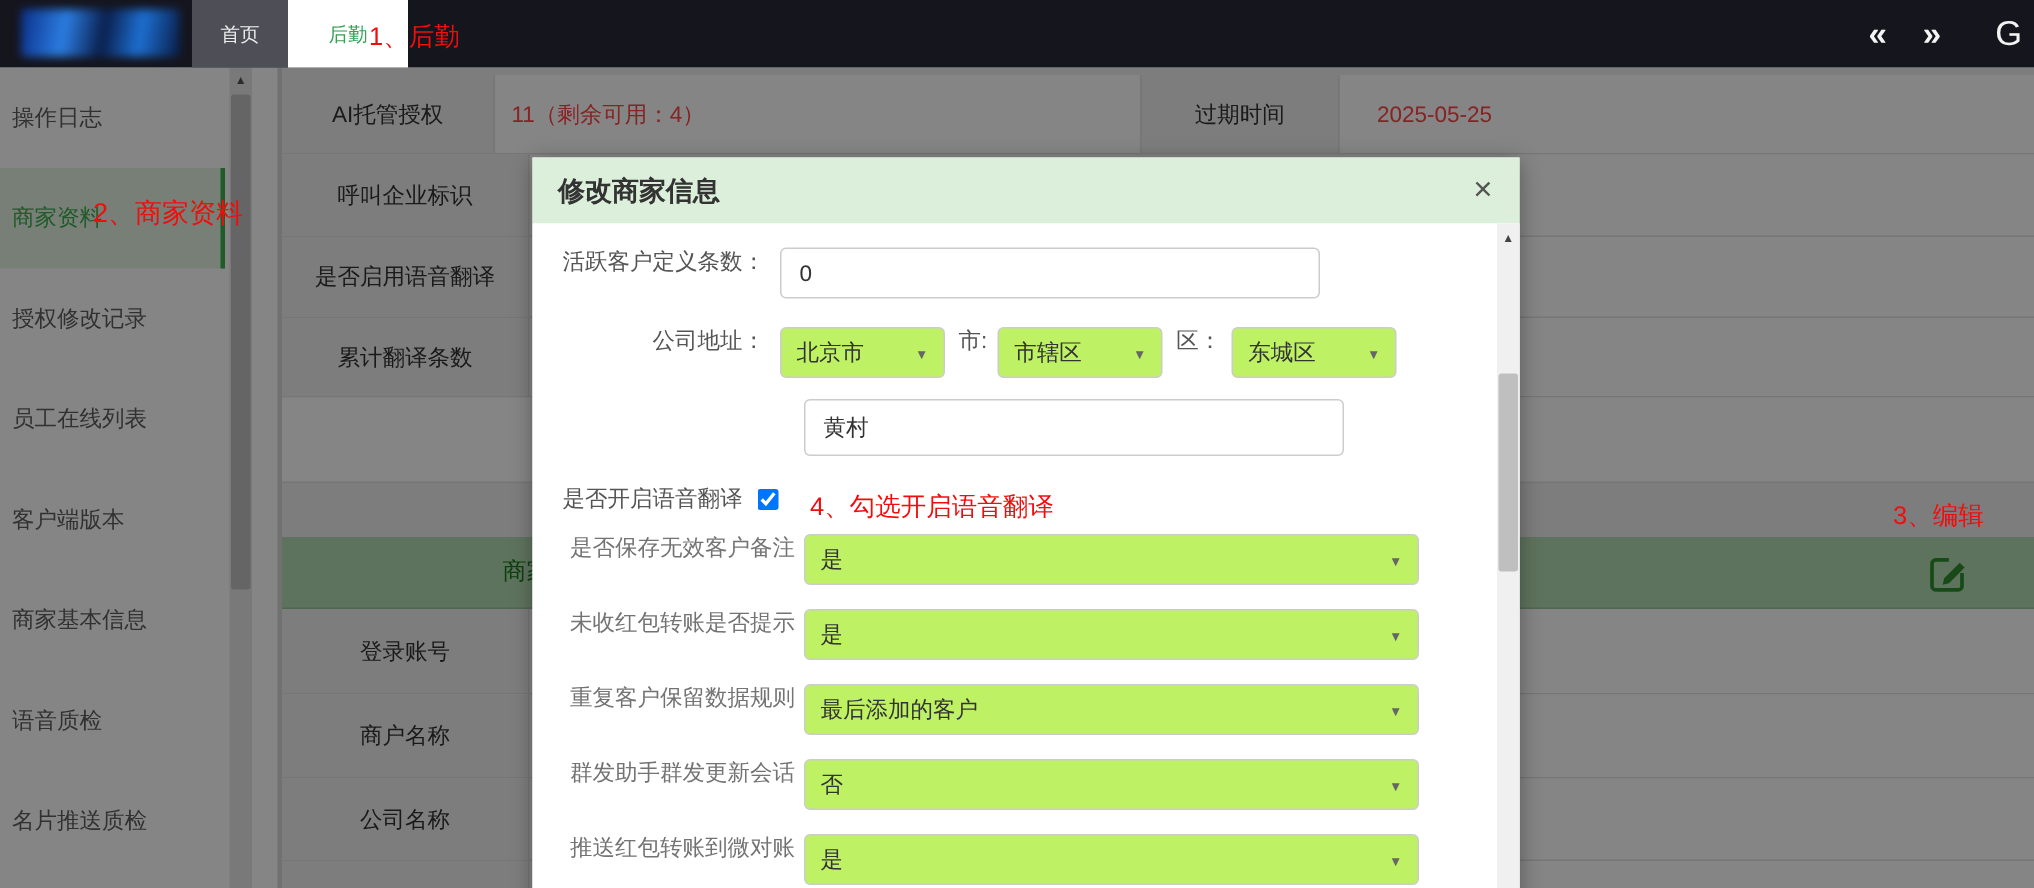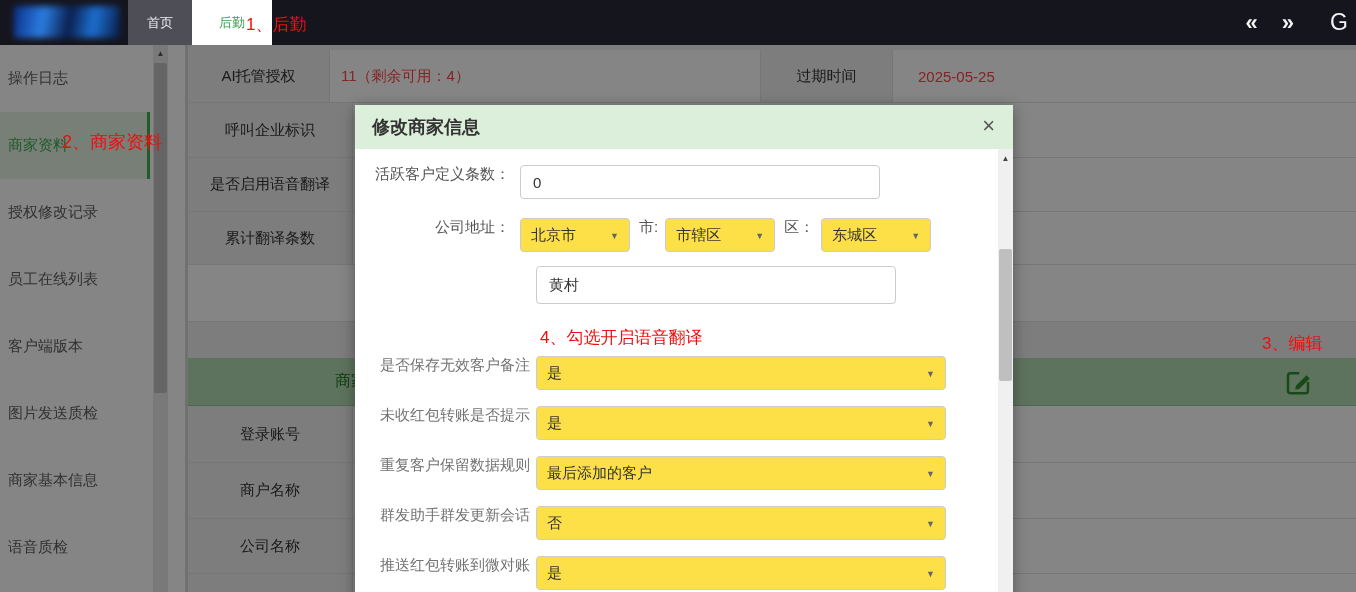--- a/index.html
+++ b/index.html
@@ -48,21 +48,21 @@
     box-shadow:0 3px 14px rgba(0,0,0,0.35);}
   .modal-header{position:relative;height:44px;background:#dcefdb;display:flex;align-items:center;}
   .modal-title{margin-left:17px;font-size:18px;font-weight:bold;color:#333;}
   .modal-close{position:absolute;right:18px;top:8px;font-size:22px;color:#555;cursor:pointer;line-height:26px;}
   .modal-body{position:relative;height:443px;background:#fff;}
   .m-row{position:absolute;left:0;width:100%;display:flex;}
   .m-label{width:155px;text-align:right;font-size:15px;color:#555;flex:none;}
   .m-label2{width:175px;text-align:right;font-size:15px;color:#737373;flex:none;}
   .m-input{height:34px;border:1px solid #ccc;border-radius:4px;font-size:15px;color:#333;
     padding:0 12px;box-sizing:border-box;font-family:inherit;background:#fff;outline:none;}
-  .m-select{height:34px;border:1px solid #ccc;border-radius:4px;background:#fde047;display:flex;
+  .m-select{height:34px;border:1px solid #ccc;border-radius:4px;background:#bef264;display:flex;
     align-items:center;font-size:15px;color:#333;padding:0 10px;box-sizing:border-box;position:relative;cursor:pointer;}
   .m-select .car{position:absolute;right:10px;top:12px;font-size:9px;color:#666;}
   .mini-lab{font-size:15px;color:#555;margin:0 7px 0 9px;}
   .chk{width:14px;height:14px;margin-left:10px;cursor:pointer;}
   .modal-scroll{position:absolute;right:0;top:0;width:15px;height:443px;background:#f0f0f0;}
   .modal-scroll .arrow{position:absolute;left:0;top:5px;width:15px;text-align:center;font-size:8px;color:#444;}
   .modal-scroll .thumb{position:absolute;left:1px;top:100px;width:13px;height:132px;background:#bfbfbf;border-radius:2px;}
   
   .ann{position:absolute;color:#f20d0d;font-size:17px;z-index:60;white-space:nowrap;}
 </style>
@@ -79,21 +79,20 @@
     <span class="tb-ic g-ic">G</span>
   </div>
 </div>
 
 <div class="sidebar">
   <div class="side-item">操作日志</div>
   <div class="side-item active">商家资料</div>
   <div class="side-item">授权修改记录</div>
   <div class="side-item">员工在线列表</div>
   <div class="side-item">客户端版本</div>
-  <div class="side-item">图片发送质检</div>
   <div class="side-item">商家基本信息</div>
   <div class="side-item">语音质检</div>
   <div class="side-item">名片推送质检</div>
   <div class="side-scroll">
     <div class="arrow">▲</div>
     <div class="thumb"></div>
   </div>
 </div>
 <div class="side-edge"></div>
 
@@ -171,20 +170,24 @@
       <div class="m-select" style="width:110px;">
         <span>东城区</span>
         <span class="car">▼</span>
       </div>
     </div>
 
     <div class="m-row" style="top:117px;">
       <input class="m-input" style="width: 360px; margin-left: 181px; height: 38px;" value="黄村">
     </div>
 
+    <div class="m-row" style="top:174px;">
+      <div class="m-label" style="width:140px;">是否开启语音翻译</div>
+      <input type="checkbox" class="chk" checked="" style="">
+    </div>
 
     <div class="m-row" style="top:207px;">
       <div class="m-label2">是否保存无效客户备注</div>
       <div class="m-select" style="width:410px;margin-left:6px;">
         <span>是</span>
         <span class="car">▼</span>
       </div>
     </div>
 
     <div class="m-row" style="top:257px;">

